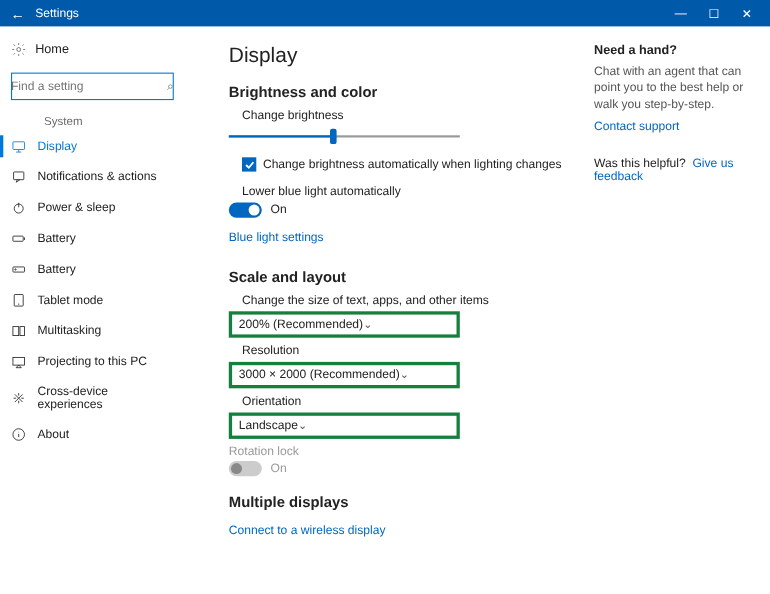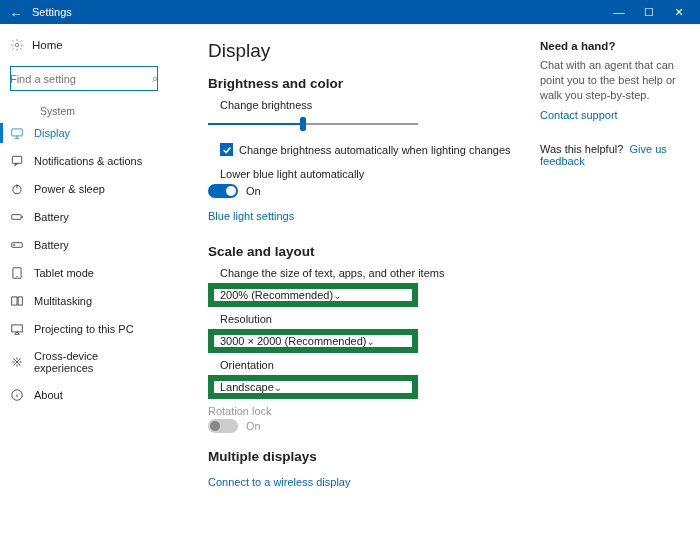--- a/index.html
+++ b/index.html
@@ -38,21 +38,21 @@
   .toggle-row { display: flex; align-items: center; gap: 8px; margin: 2px 0 8px 0; }
   .toggle { width: 30px; height: 14px; border-radius: 7px; position: relative; }
   .toggle.on { background: #0067c0; }
   .toggle.off { background: #ccc; }
   .toggle .knob { position: absolute; top: 2px; width: 10px; height: 10px; border-radius: 50%; background: #fff; }
   .toggle.on .knob { right: 2px; }
   .toggle.off .knob { left: 2px; background: #888; }
   .tstate { font-size: 11px; }
   .tstate.disabled { color: #999; }
   .link { color: #0067c0; font-size: 11px; margin: 4px 0 14px 0; display: inline-block; }
-  .select { width: 210px; height: 24px; border: 6px solid #15803d; font-size: 11px; display: flex; align-items: center; padding: 0 6px; margin: 2px 0 6px 0; background: #fff; }
+  .select { width: 210px; height: 24px; border: 3px solid #15803d; font-size: 11px; display: flex; align-items: center; padding: 0 6px; margin: 2px 0 6px 0; background: #fff; }
   .select .chev { font-size: 10px; color: #555; }
   .disabled-label { color: #999; font-size: 11px; margin-top: 6px; }
   .aside { width: 160px; padding: 16px 12px 0 0; font-size: 11px; }
   .aside h3 { font-size: 11.5px; font-weight: 600; margin-bottom: 6px; }
   .aside p { color: #555; line-height: 1.35; margin-bottom: 6px; }
   .aside .link2 { color: #0067c0; text-align: right; }
   .aside .block2 { margin-top: 22px; }
   .content::-webkit-scrollbar { width: 10px; }
   .content::-webkit-scrollbar-thumb { background: #c9c9c9; }
 </style>

